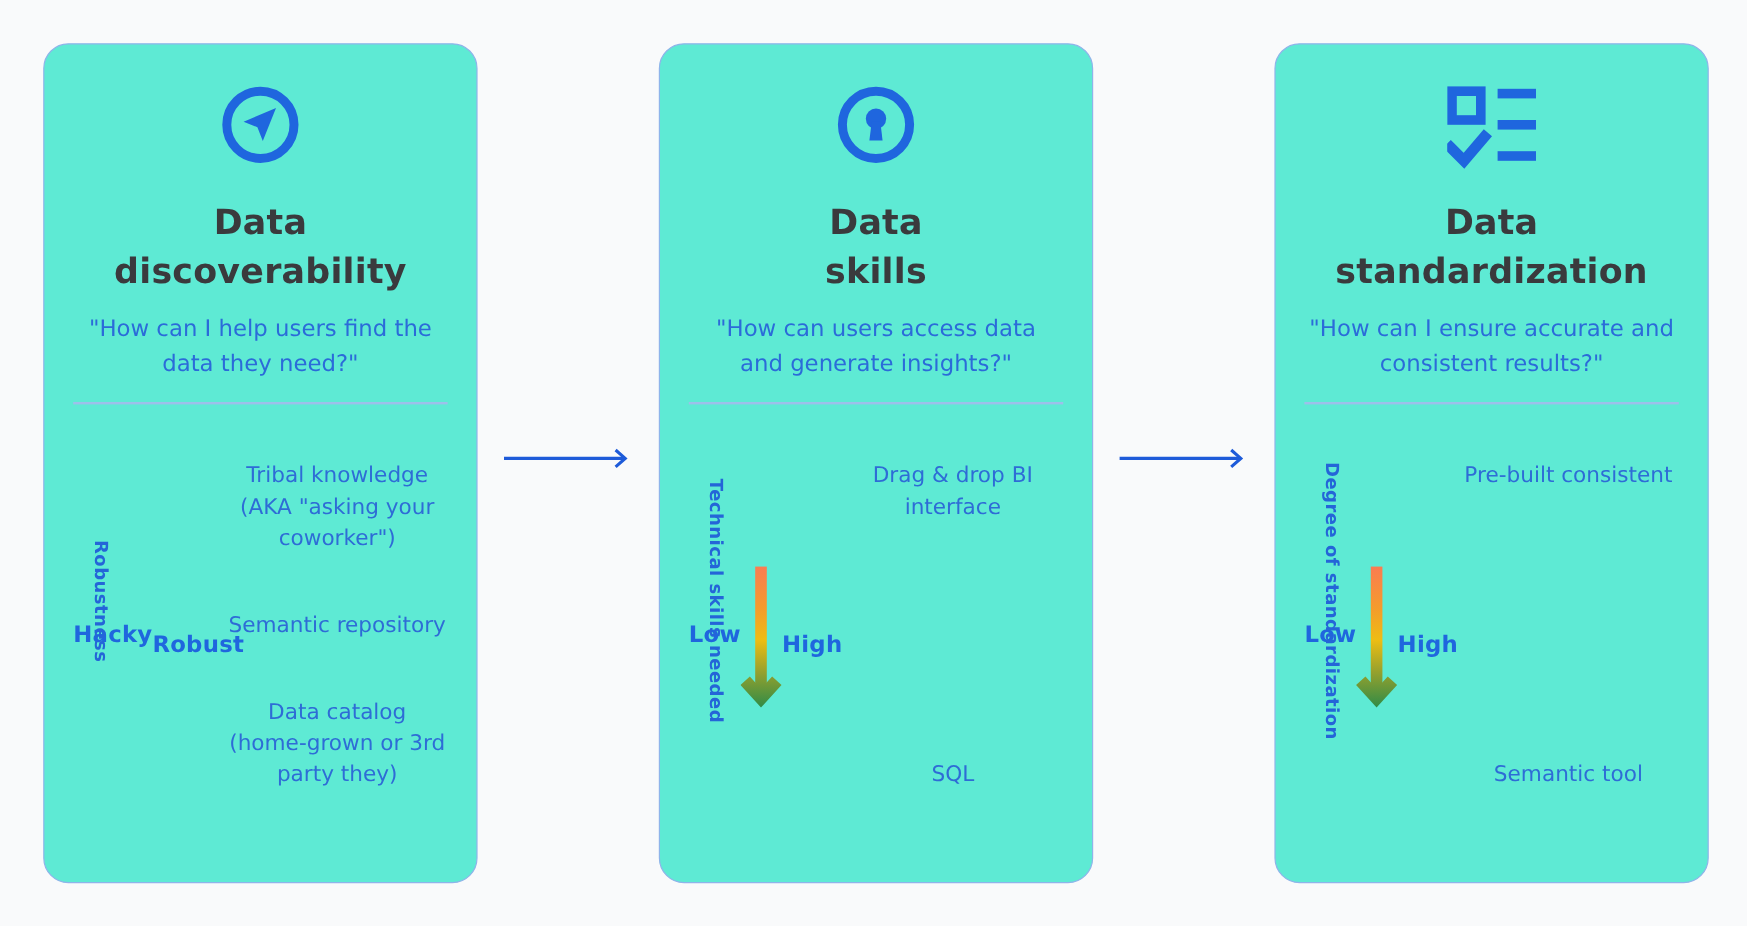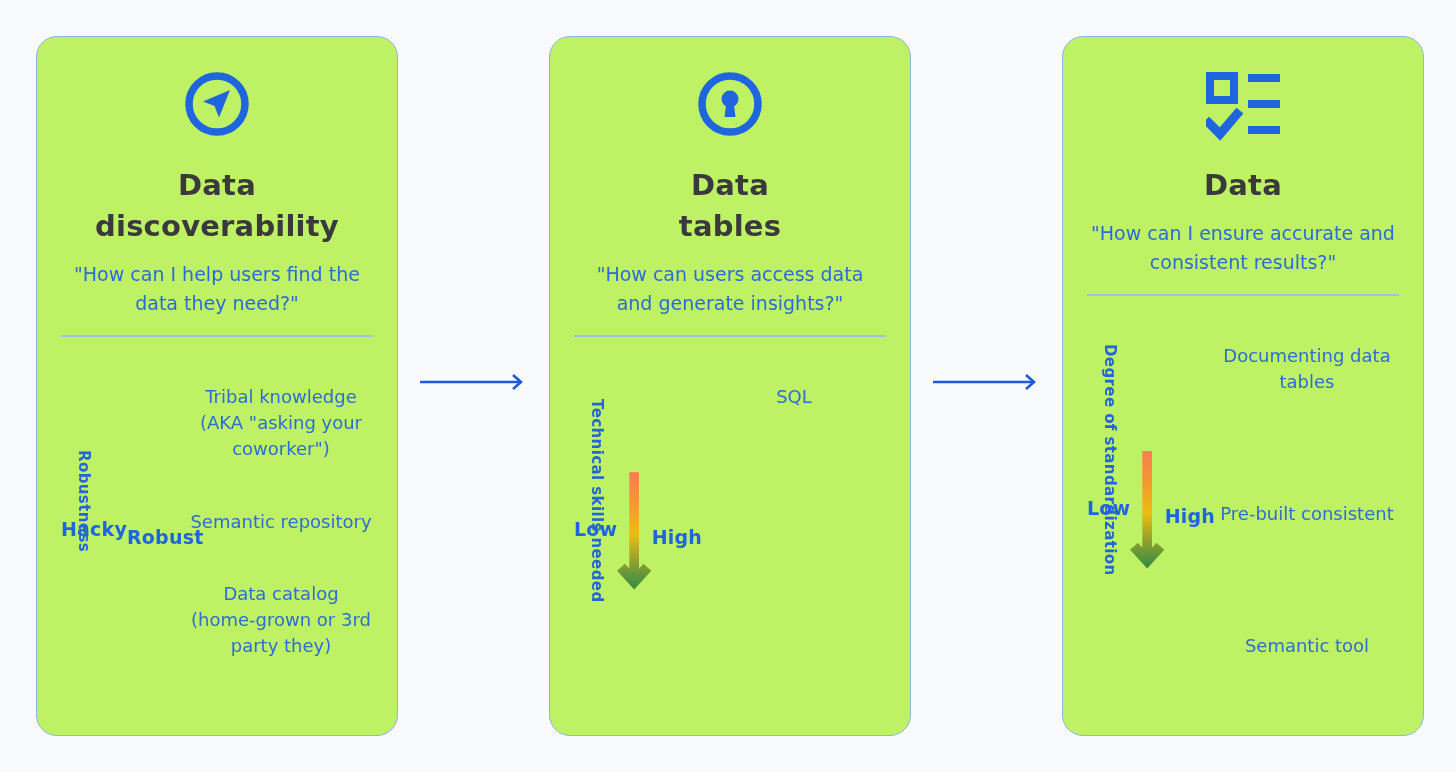--- a/index.html
+++ b/index.html
@@ -5,21 +5,21 @@
   html,body { margin:0; padding:0; background:#F9FAFB; }
   .canvas {
     width:1456px; height:772px; box-sizing:border-box;
     display:flex; align-items:flex-start;
     padding:36px 0 0 36px;
     background:#F9FAFB;
     font-family:"DejaVu Sans","Liberation Sans",sans-serif;
   }
   .card {
     width:362px; height:700px; box-sizing:border-box; flex-shrink:0;
-    background:#bef264; border:1.6px solid #8FB4EA; border-radius:21px;
+    background:#5eead4; border:1.6px solid #8FB4EA; border-radius:21px;
     padding:28px 24px 20px; display:flex; flex-direction:column; align-items:center;
   }
   .icon-wrap { height:78px; display:flex; align-items:center; justify-content:center; }
   .title {
     margin:22px 0 0; text-align:center; color:#3A3A3D;
     font-size:29px; font-weight:bold; line-height:41px; letter-spacing:0.2px;
   }
   .quote {
     margin:13px 0 0; max-width:305px; text-align:center;
     color:#2B6BD9; font-size:19px; line-height:29px;
@@ -104,21 +104,21 @@
   </div>
 
   <section class="card">
     <div class="icon-wrap">
       <svg width="66" height="66" viewBox="0 0 66 66" aria-hidden="true">
         <circle cx="33" cy="33" r="28" fill="none" stroke="#1F66DE" stroke-width="7.5"></circle>
         <circle cx="33" cy="28" r="8.5" fill="#1F66DE"></circle>
         <path d="M29.5 30 L36.5 30 L38.5 46 L27.5 46 Z" fill="#1F66DE"></path>
       </svg>
     </div>
-    <h2 class="title"><span>Data</span><br><span>tables</span></h2>
+    <h2 class="title"><span>Data</span><br><span>skills</span></h2>
     <p class="quote">"How can users access data and generate insights?"</p>
     <hr class="divider">
     <div class="scale c2">
       <div class="arrow-col">
         <div class="scale-label top">Low</div>
         <svg width="78" height="272" viewBox="0 0 78 272" aria-hidden="true">
           <defs>
             <linearGradient id="grad1" x1="0" y1="0" x2="0" y2="268" gradientUnits="userSpaceOnUse">
               <stop offset="0" stop-color="#FA7C52"></stop>
               <stop offset="0.3" stop-color="#F49C2B"></stop>
@@ -127,20 +127,21 @@
               <stop offset="1" stop-color="#2E8B47"></stop>
             </linearGradient>
           </defs>
           <rect x="28" y="0" width="22" height="238" fill="url(#grad1)"></rect>
           <path d="M9 216 L39 249 L69 216" fill="none" stroke="url(#grad1)" stroke-width="24" stroke-linejoin="miter" stroke-miterlimit="5"></path>
         </svg>
         <div class="scale-label bottom">High</div>
         <div class="v-label">Technical skills needed</div>
       </div>
       <div class="items">
+        <div class="item">Drag &amp; drop BI interface</div>
         <div class="item">SQL</div>
       </div>
     </div>
   </section>
 
   <div class="connector">
     <svg width="112" height="22" viewBox="0 0 112 22" aria-hidden="true">
       <line x1="2" y1="11" x2="102" y2="11" stroke="#1E5BD9" stroke-width="2.6"></line>
       <path d="M95 4 L103 11 L95 18" fill="none" stroke="#1E5BD9" stroke-width="2.6" stroke-linejoin="miter"></path>
     </svg>
@@ -149,21 +150,21 @@
   <section class="card">
     <div class="icon-wrap">
       <svg width="74" height="76" viewBox="0 0 74 76" aria-hidden="true">
         <rect x="4" y="10" width="24" height="24" fill="none" stroke="#1F66DE" stroke-width="8"></rect>
         <path d="M3 57 L14 68 L31 48" fill="none" stroke="#1F66DE" stroke-width="9" stroke-linecap="square"></path>
         <rect x="42" y="8" width="32" height="8" fill="#1F66DE"></rect>
         <rect x="42" y="34" width="32" height="8" fill="#1F66DE"></rect>
         <rect x="42" y="60" width="32" height="8" fill="#1F66DE"></rect>
       </svg>
     </div>
-    <h2 class="title"><span>Data</span><br></h2>
+    <h2 class="title"><span>Data</span><br><span>standardization</span></h2>
     <p class="quote">"How can I ensure accurate and consistent results?"</p>
     <hr class="divider">
     <div class="scale c3">
       <div class="arrow-col">
         <div class="scale-label top">Low</div>
         <svg width="78" height="272" viewBox="0 0 78 272" aria-hidden="true">
           <defs>
             <linearGradient id="grad2" x1="0" y1="0" x2="0" y2="268" gradientUnits="userSpaceOnUse">
               <stop offset="0" stop-color="#FA7C52"></stop>
               <stop offset="0.3" stop-color="#F49C2B"></stop>
@@ -172,20 +173,19 @@
               <stop offset="1" stop-color="#2E8B47"></stop>
             </linearGradient>
           </defs>
           <rect x="28" y="0" width="22" height="238" fill="url(#grad2)"></rect>
           <path d="M9 216 L39 249 L69 216" fill="none" stroke="url(#grad2)" stroke-width="24" stroke-linejoin="miter" stroke-miterlimit="5"></path>
         </svg>
         <div class="scale-label bottom">High</div>
         <div class="v-label">Degree of standardization</div>
       </div>
       <div class="items">
-        <div class="item">Documenting data tables</div>
         <div class="item">Pre-built consistent</div>
         <div class="item">Semantic tool</div>
       </div>
     </div>
   </section>
 
 </div>
 
 </body></html>

